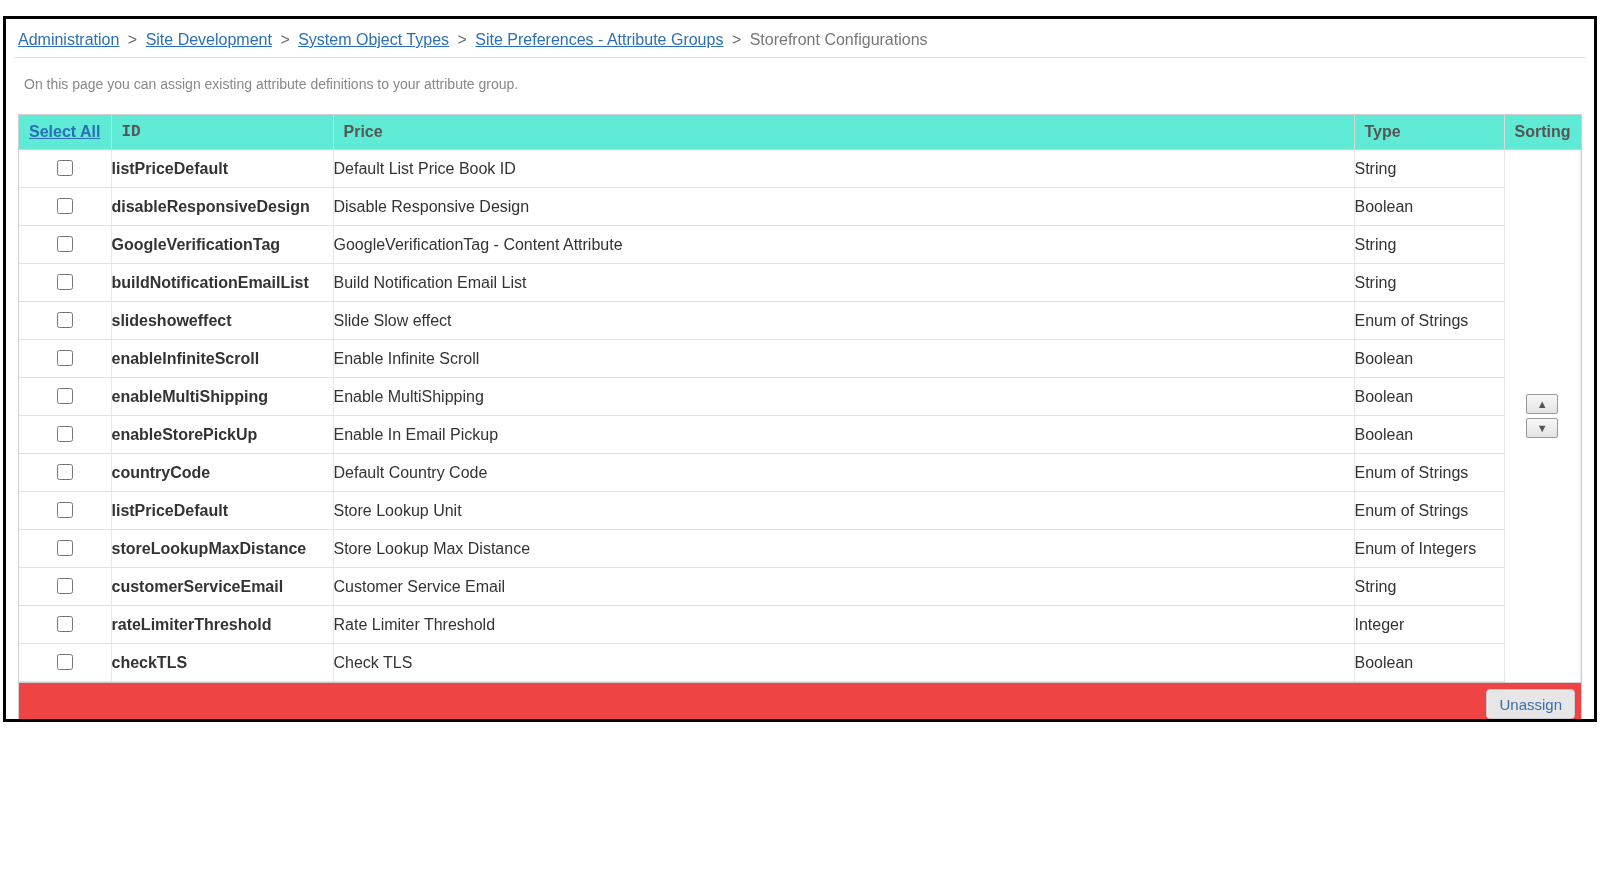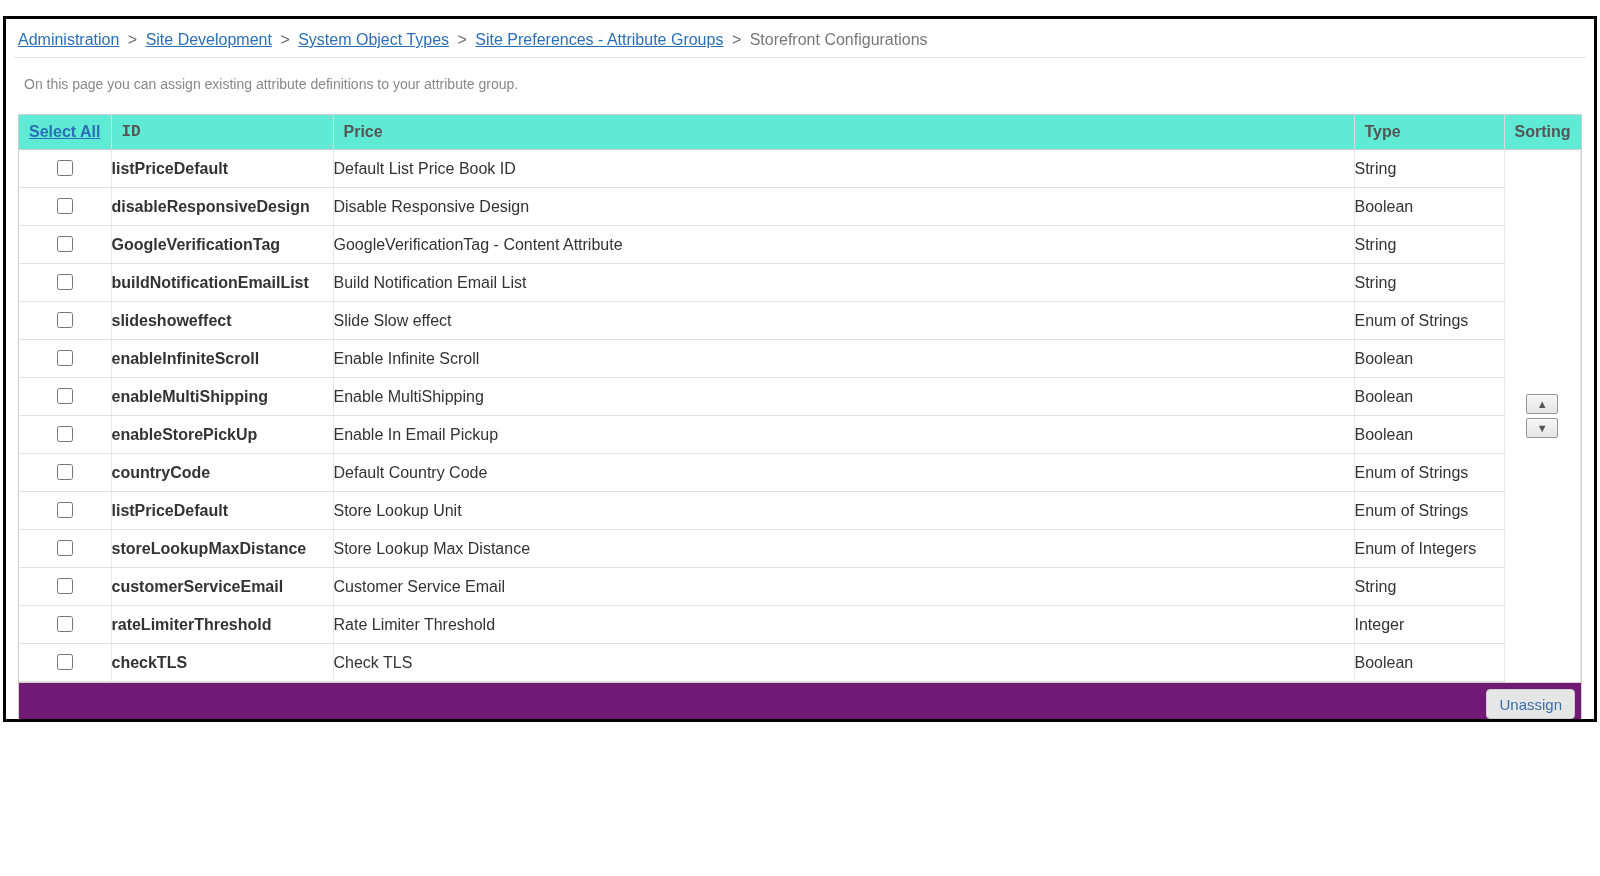--- a/index.html
+++ b/index.html
@@ -167,21 +167,21 @@
     cursor: pointer;
     color: #555;
     margin: 2px 0;
     font-size: 11px;
   }
 
   .footer-row {
     display: flex;
     justify-content: flex-end;
     padding: 6px 6px;
-    background: #701a75;
+    background: #ef4444;
     border-top: 1px solid #d0d0d0;
   }
   .btn-unassign {
     color: #3a6ea8;
   }
 </style>
 </head>
 <body>
 
 <div class="frame">

